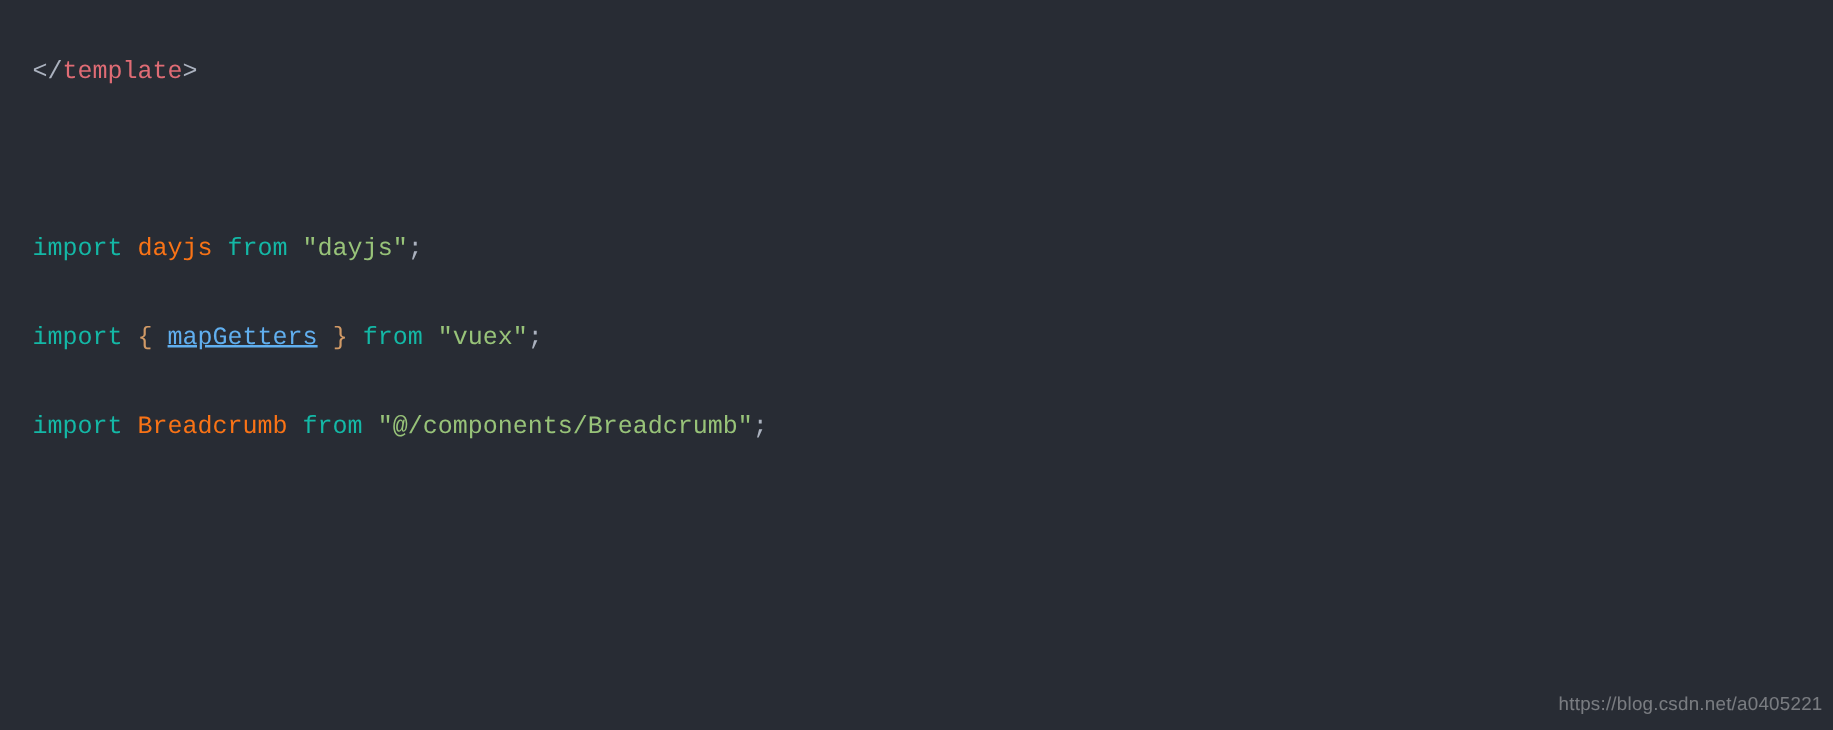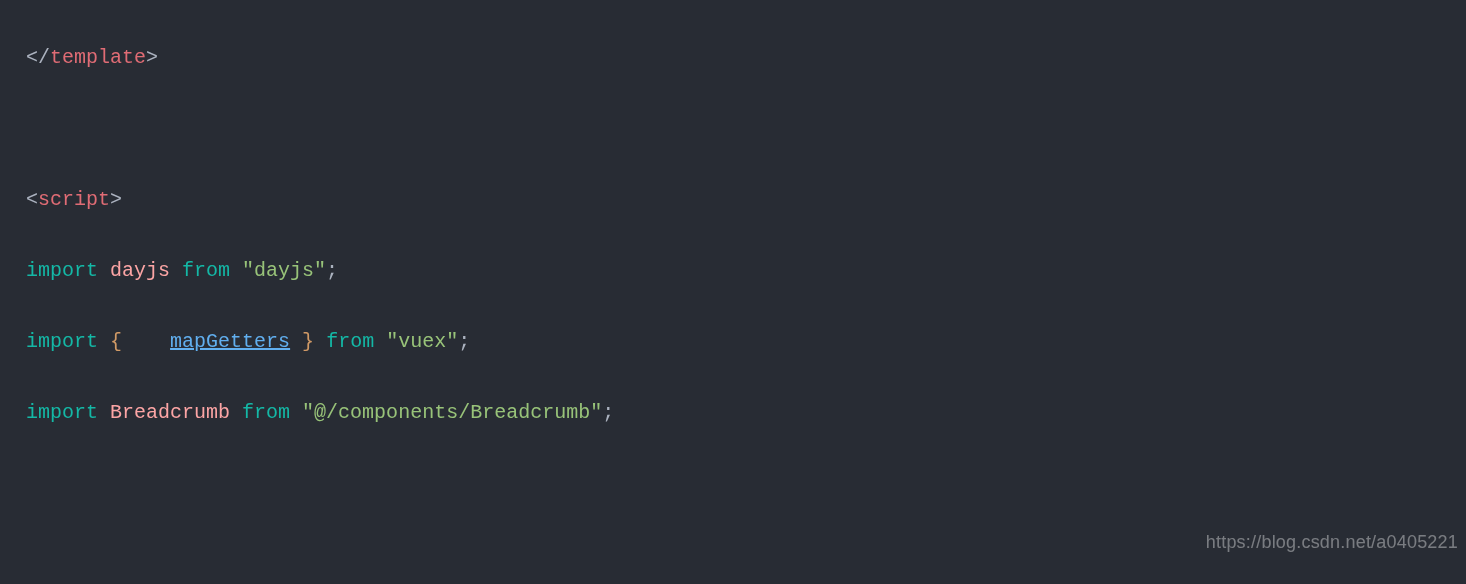--- a/index.html
+++ b/index.html
@@ -17,48 +17,47 @@
     padding: 4px 0 0 26px;
     white-space: pre;
     color: #abb2bf;
   }
   .line { display: block; height: 35.5px; }
   .punct   { color: #abb2bf; }
   .tag     { color: #e06c75; }
   .attr    { color: #d19a66; }
   .angle   { color: #abb2bf; }
   .keyword { color: #14b8a6; }
-  .ident   { color: #fca5a5; }
+  .ident   { color: #f97316; }
   .string  { color: #98c379; }
-  .link    { color: #61afef; text-decoration: underline; margin-left: 36px; }
+  .link    { color: #61afef; text-decoration: underline; }
   .comment { color: #7f848e; }
   .hlbox {
     border: 4px solid #e1261c;
     border-radius: 12px;
     padding: 0 6px 0 6px;
     margin: -4px 0;
     display: inline-block;
   }
   .watermark {
     position: absolute;
     right: 8px;
-    bottom: 24px;
+    bottom: 3px;
     color: rgba(255,255,255,0.38);
     font-family: Arial, sans-serif;
-    font-size: 18px;
+    font-size: 15px;
     letter-spacing: 0.2px;
   }
 </style>
 </head>
 <body>
 
 <div class="editor">
 <span class="line"><span class="angle">&lt;/</span><span class="tag">template</span><span class="angle">&gt;</span></span>
 <span class="line"> </span>
-<span class="line"><span class="angle">&lt;</span><span class="tag">script</span><span class="angle">&gt;</span></span>
 <span class="line"><span class="keyword">import</span> <span class="ident">dayjs</span> <span class="keyword">from</span> <span class="string">"dayjs"</span><span class="punct">;</span></span>
 <span class="line"><span class="keyword">import</span> <span class="attr">{</span> <span class="link">mapGetters</span> <span class="attr">}</span> <span class="keyword">from</span> <span class="string">"vuex"</span><span class="punct">;</span></span>
 <span class="line"><span class="keyword">import</span> <span class="ident">Breadcrumb</span> <span class="keyword">from</span> <span class="string">"@/components/Breadcrumb"</span><span class="punct">;</span></span>
 
 
 
 
 
 
 

